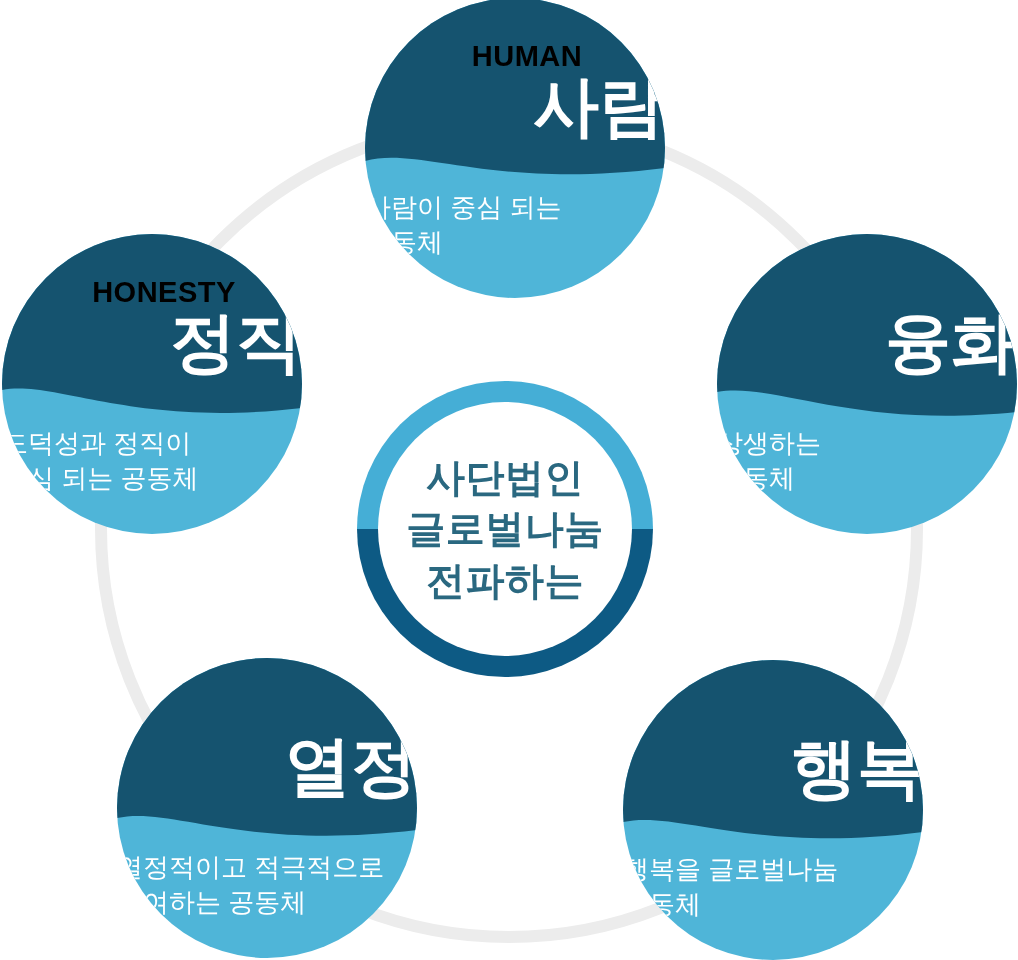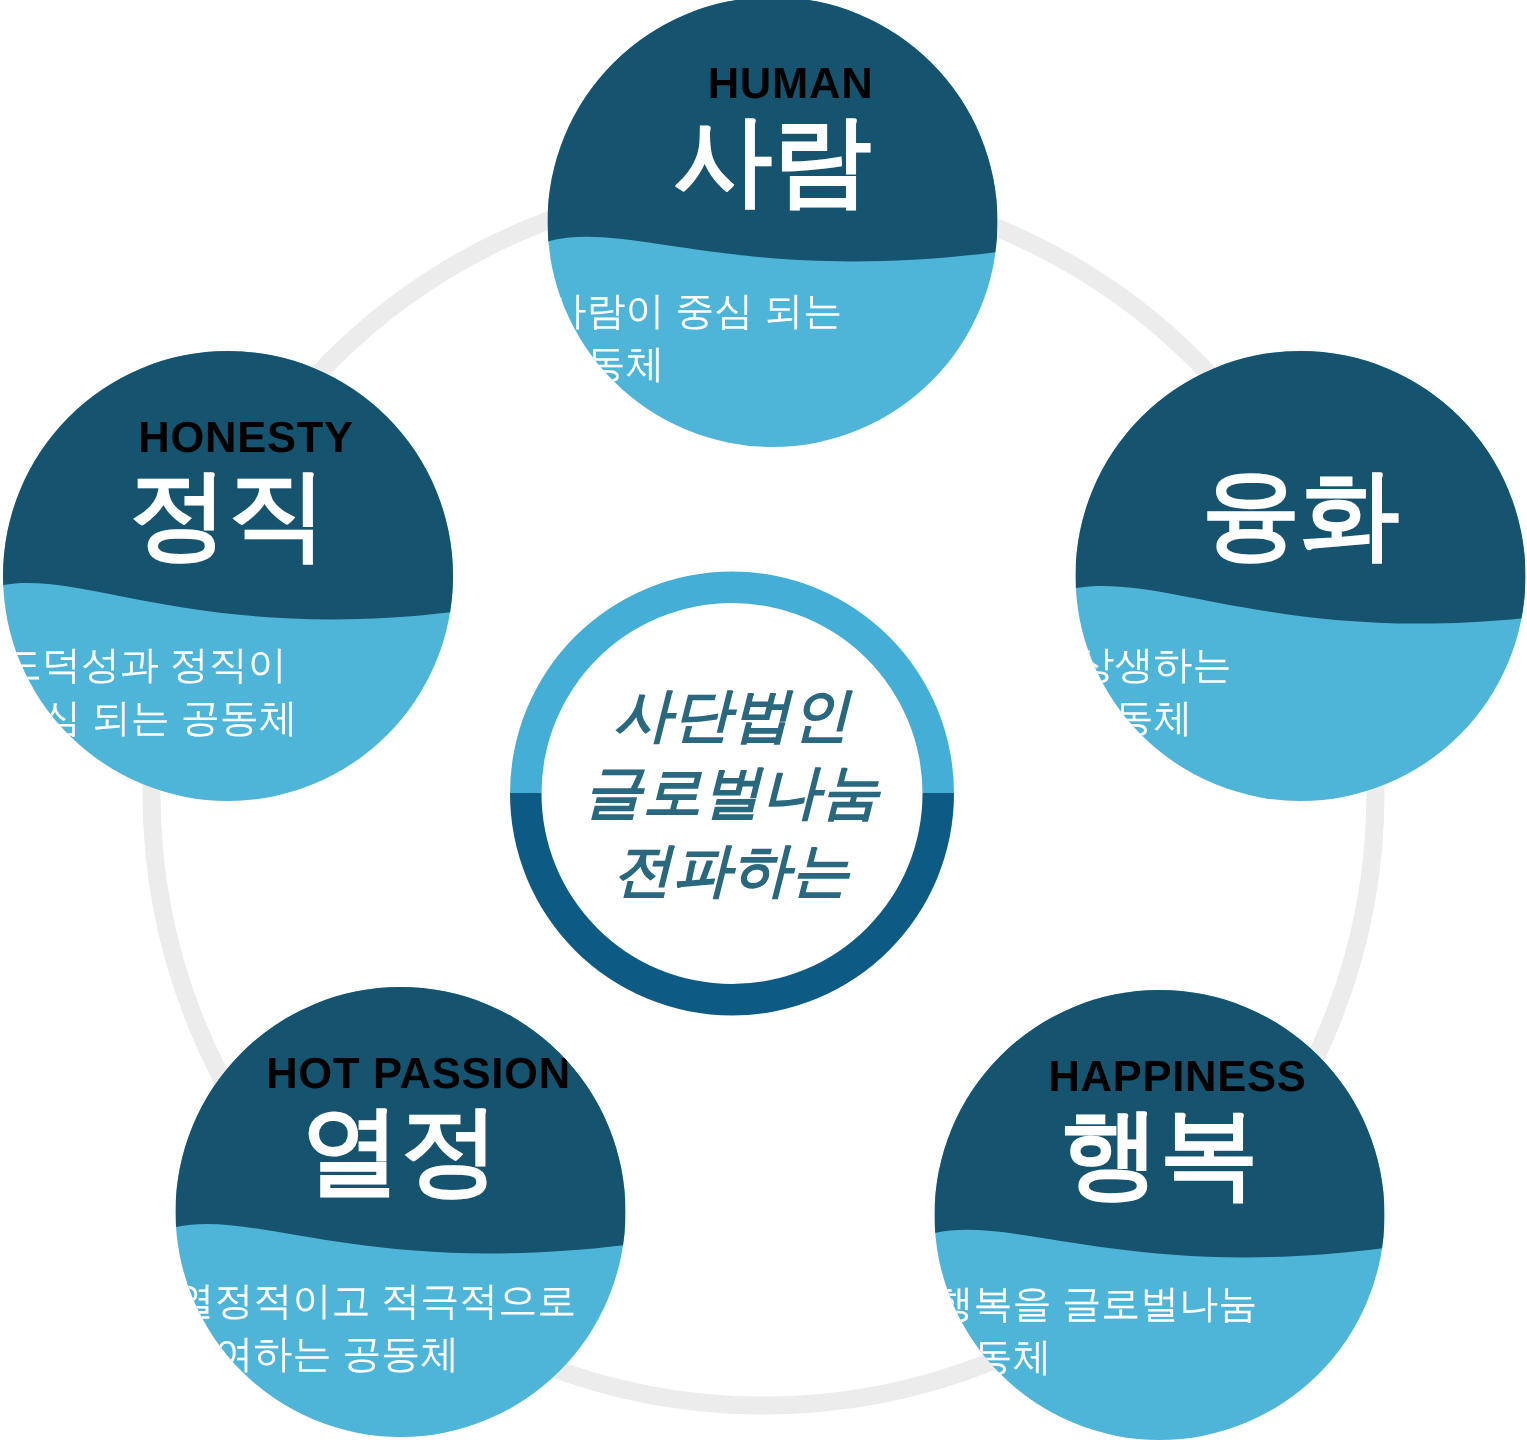--- a/index.html
+++ b/index.html
@@ -10,23 +10,22 @@
   .stage{position:absolute;left:0;top:0;width:1018px;height:960px;overflow:hidden;}
 
   
   .big-circle{
     position:absolute;left:95px;top:115px;width:804px;height:804px;
     border:12px solid var(--rim,#ececec);border-radius:50%;background:#fff;
   }
 
   
   .center-ring{
-    position:absolute;left:340px;top:381px;width:296px;height:296px;border-radius:50%;
+    position:absolute;left:357px;top:381px;width:296px;height:296px;border-radius:50%;
     background:linear-gradient(to bottom,var(--ring-light,#45aed6) 0 50%,var(--ring-dark,#0d5a84) 50% 100%);
-    font-style:italic;
   }
   .center-inner{
     position:absolute;inset:21px;border-radius:50%;background:#fff;
     display:flex;flex-direction:column;justify-content:center;align-items:center;text-align:center;
   }
   .center-line{
     font-size:39px;font-weight:700;color:var(--center-text,#2a6880);
     line-height:1.32;letter-spacing:0.5px;
   }
 
@@ -35,21 +34,21 @@
     position:absolute;width:300px;height:300px;border-radius:50%;
     background:var(--sat-light,#4fb5d8);overflow:hidden;
   }
   .satellite .wave{position:absolute;left:0;top:0;width:100%;height:100%;display:block;}
   .satellite .wave path{fill:var(--sat-dark,#15536f);}
   .sat-label{
     position:absolute;top:42px;left:12px;width:100%;text-align:center;
     color:#000000;font-size:29px;font-weight:600;letter-spacing:0.5px;
   }
   .sat-title{
-    position:absolute;top:74px;left:0;width:100%;text-align:center;
+    position:absolute;top:74px;left:0;width:100%;text-align:right;
     color:#fff;font-size:66px;font-weight:700;line-height:1.05;
   }
   .sat-desc{
     position:absolute;top:192px;left:0;width:100%;text-align:left;
     color:#fff;font-size:26px;line-height:1.35;white-space:pre-line;
   }
 
   .pos-human{left:365px;top:-2px;}
   .pos-honesty{left:2px;top:234px;}
   .pos-harmony{left:717px;top:234px;}
@@ -97,29 +96,27 @@
     </svg>
     <div class="sat-title">융화</div>
     <div class="sat-desc">상생하는
 공동체</div>
   </div>
 
   <div class="satellite pos-hot-passion">
     <svg class="wave" viewBox="0 0 300 300" preserveAspectRatio="none">
       <path d="M0,160 C55,148 125,193 300,172 L300,0 L0,0 Z"></path>
     </svg>
-    <div class="sat-label">HOT PASSION</div>
     <div class="sat-title">열정</div>
     <div class="sat-desc">열정적이고 적극적으로
 참여하는 공동체</div>
   </div>
 
   <div class="satellite pos-happiness">
     <svg class="wave" viewBox="0 0 300 300" preserveAspectRatio="none">
       <path d="M0,162 C55,150 130,194 300,172 L300,0 L0,0 Z"></path>
     </svg>
-    <div class="sat-label">HAPPINESS</div>
     <div class="sat-title">행복</div>
     <div class="sat-desc">행복을 글로벌나눔
 공동체</div>
   </div>
 
 </div>
 
 </body></html>

